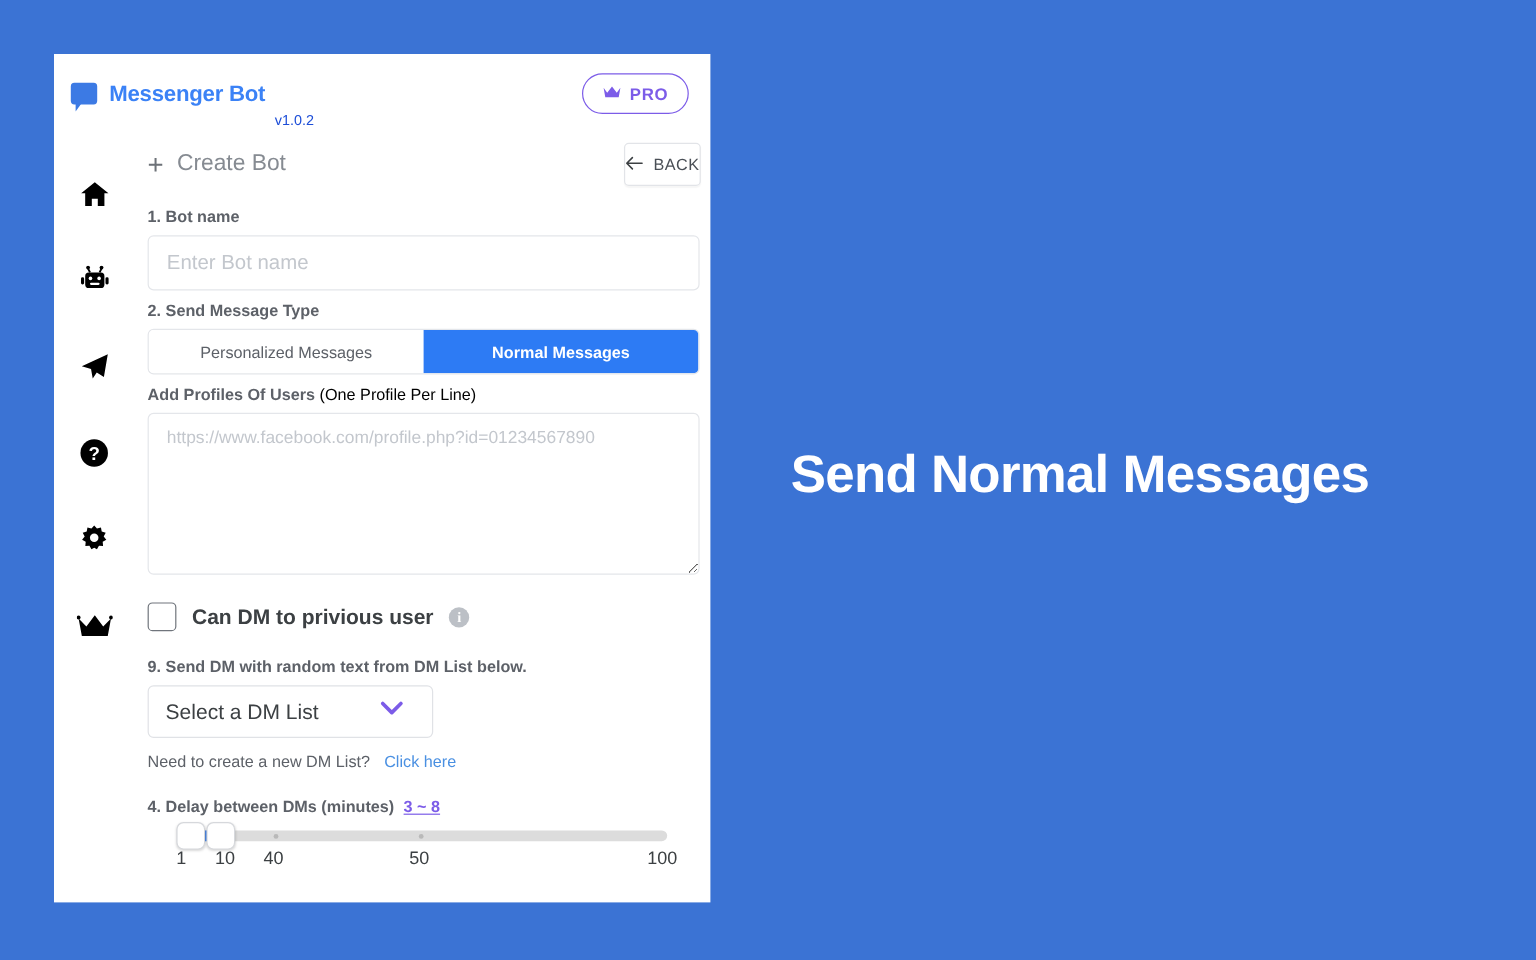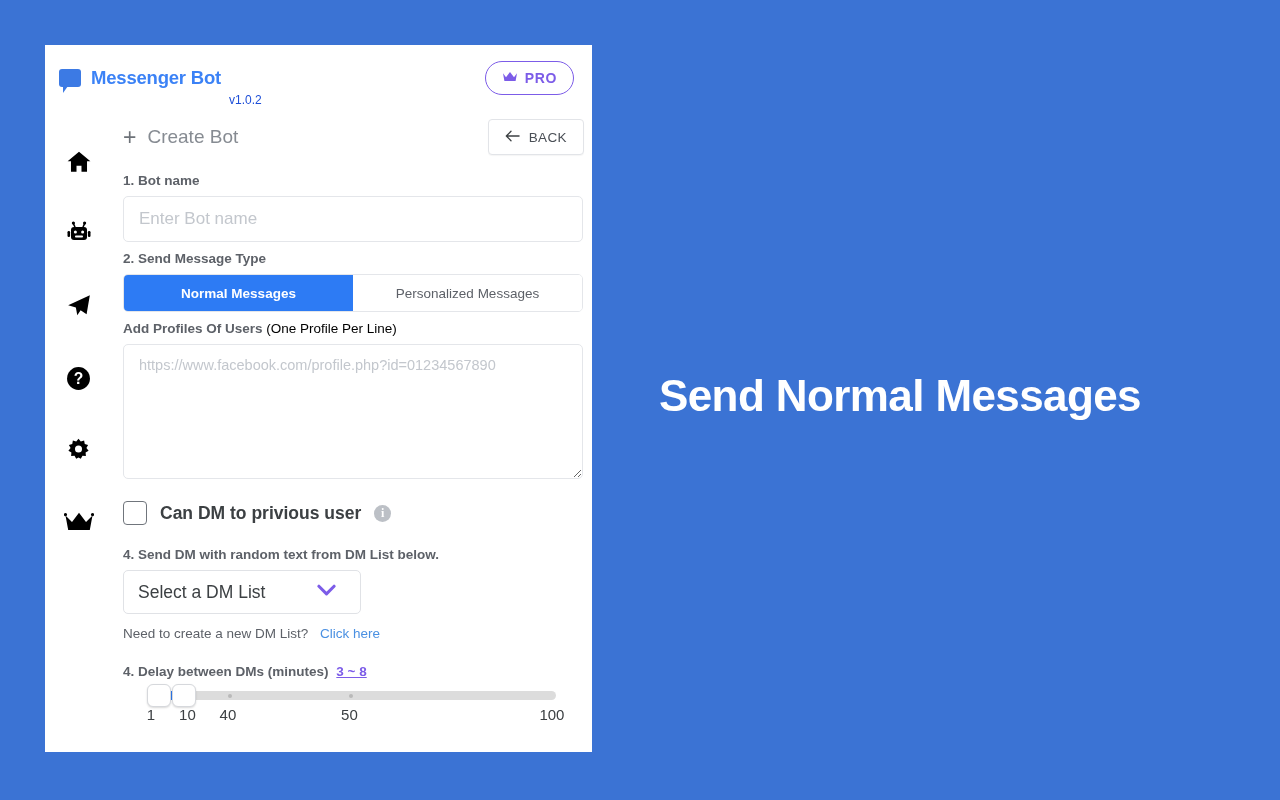--- a/index.html
+++ b/index.html
@@ -131,21 +131,21 @@
     gap: 11px;
   }
   #plus-icon { font-size: 23px; color: #6d7278; line-height: 1; font-weight: 400; }
 
   #back-button {
     margin-left: auto;
     border: 1px solid #e2e4e8;
     background: #fff;
     border-radius: 4px;
     height: 36px;
-    padding: 0 16px;
+    padding: 0 0;
     display: flex;
     align-items: center;
     gap: 9px;
     font-size: 13.5px;
     color: #4a4f56;
     letter-spacing: 0.4px;
     cursor: pointer;
     box-shadow: 0 1px 1px rgba(0,0,0,0.04);
   }
 
@@ -440,40 +440,40 @@
         </div>
       </div>
 
       
       <div class="field-label">1. Bot name</div>
       <input id="bot-name-input" type="text" placeholder="Enter Bot name" style="">
 
       
       <div class="field-label">2. Send Message Type</div>
       <div id="type-tabs">
+        <div class="tab">Personalized Messages</div>
         <div class="tab active">Normal Messages</div>
-        <div class="tab">Personalized Messages</div>
       </div>
 
       
       <div class="field-label">
         <span>Add Profiles Of Users</span>
         <span class="muted">(One Profile Per Line)</span>
       </div>
       <textarea id="profiles-textarea" placeholder="https://www.facebook.com/profile.php?id=01234567890" style=""></textarea>
 
       
       <div id="dm-prev-row">
         <div id="dm-prev-checkbox"></div>
         <span id="dm-prev-label">Can DM to privious user</span>
         <span id="dm-prev-info">i</span>
       </div>
 
       
-      <div class="field-label" style="margin-top:22px">4. Send DM with random text from DM List below.</div>
+      <div class="field-label" style="margin-top:22px">9. Send DM with random text from DM List below.</div>
       <div id="dm-select">
         <span id="dm-select-value">Select a DM List</span>
         <span id="dm-select-chevron">
           <svg width="19" height="13" viewBox="0 0 20 13">
             <path d="M2 2 L10 10 L18 2" stroke="#7c5ce8" stroke-width="3.2" fill="none" stroke-linecap="round" stroke-linejoin="round"></path>
           </svg>
         </span>
       </div>
       <div id="dm-help">
         <span>Need to create a new DM List?</span>

